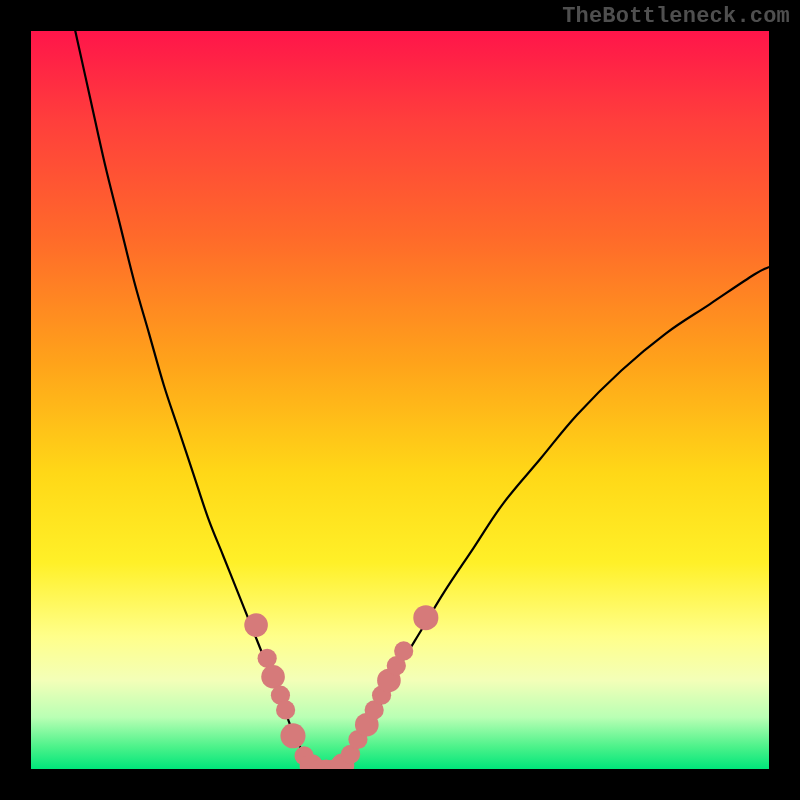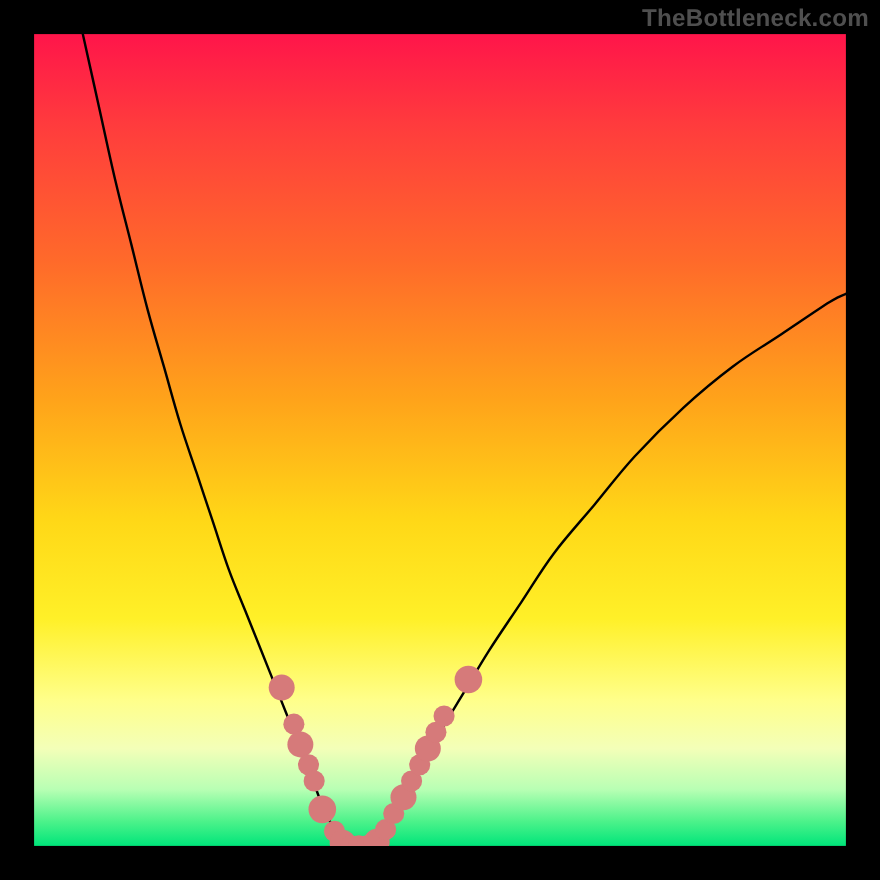--- a/index.html
+++ b/index.html
@@ -20,20 +20,21 @@
   .watermark {
     position: absolute;
     top: 4px;
     right: 10px;
     color: #4f4f4f;
     font-size: 22px;
     font-weight: 600;
     letter-spacing: 0.2px;
     z-index: 3;
     user-select: none;
+    font-family: Liberation Mono, monospace;
   }
   .plot-area {
     position: absolute;
     left: 31px;
     top: 31px;
     width: 738px;
     height: 738px;
     
     background: linear-gradient(
       to bottom,

